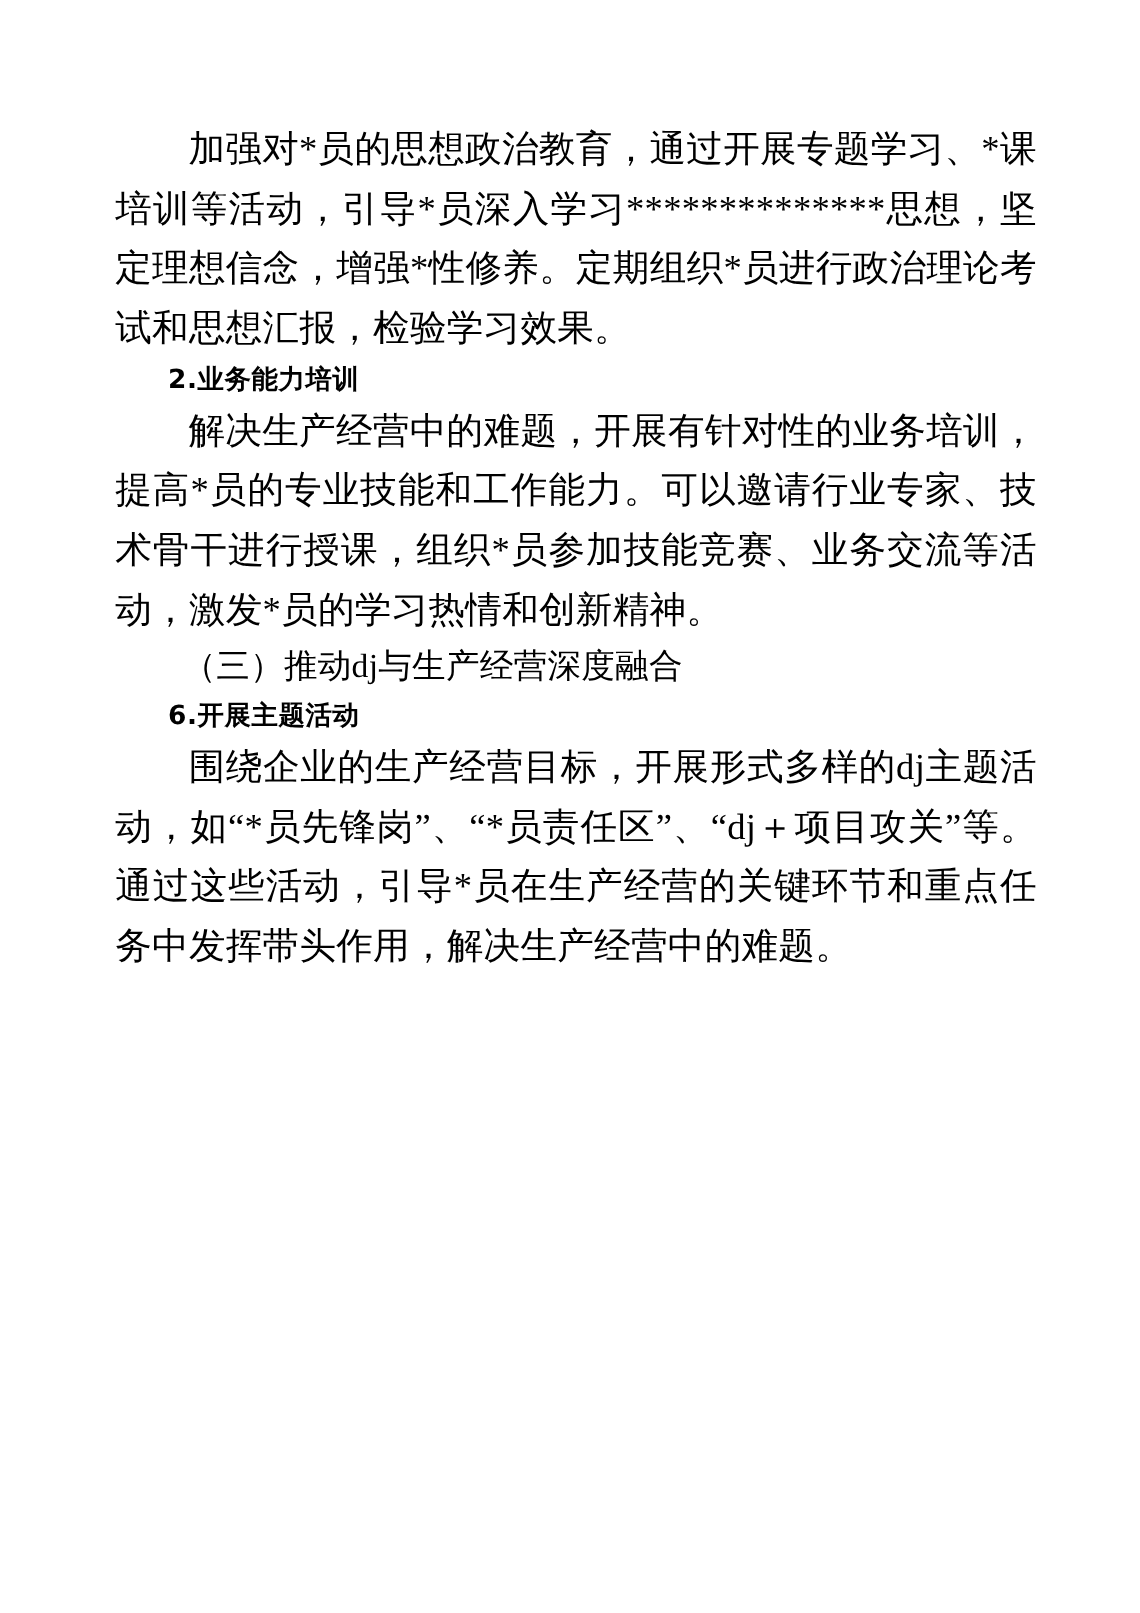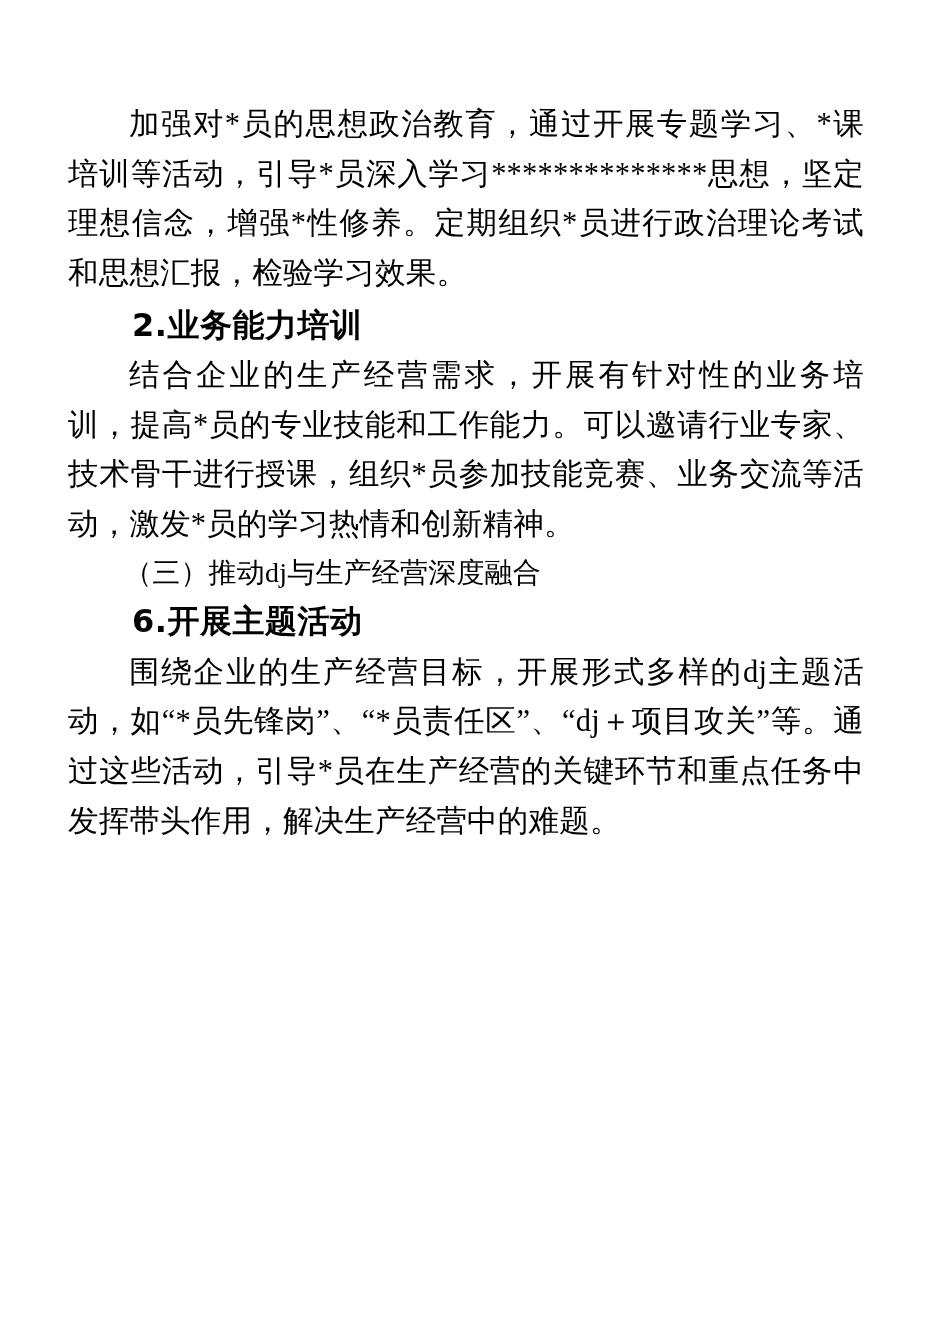--- a/index.html
+++ b/index.html
@@ -9,21 +9,21 @@
   }
   body {
     font-family: "Liberation Serif", "DejaVu Serif", serif;
   }
   .page {
     width: 950px;
     height: 1344px;
     background: #ffffff;
     position: relative;
     box-sizing: border-box;
-    padding: 100px 86px 60px 68px;
+    padding: 100px 86px 60px 96px;
     overflow: hidden;
   }
   .doc-body {
     font-size: 30.5px;
     line-height: 1.63;
     color: #000000;
     text-align: justify;
     text-justify: inter-ideograph;
     letter-spacing: 0.2px;
   }
@@ -31,39 +31,39 @@
     margin: 0;
     padding: 0;
   }
   .para {
     text-indent: 2em;
   }
   .heading {
     text-indent: 2em;
     font-weight: bold;
     font-family: "DejaVu Sans", "Liberation Sans", sans-serif;
-    font-size: 32px;
+    font-size: 22px;
     letter-spacing: 0.5px;
   }
   .section-title {
     text-indent: 2em;
     font-size: 28px;
   }
 </style>
 </head>
 <body>
 
 <div class="page">
   <div class="doc-body">
 
     <p class="para">加强对*员的思想政治教育，通过开展专题学习、*课培训等活动，引导*员深入学习**************思想，坚定理想信念，增强*性修养。定期组织*员进行政治理论考试和思想汇报，检验学习效果。</p>
 
     <p class="heading">2.业务能力培训</p>
 
-    <p class="para">结合企业的生产经营需求，开展有针对性的业务培训，提高*员的专业技能和工作能力。可以邀请行业专家、技术骨干进行授课，组织*员参加技能竞赛、业务交流等活动，激发*员的学习热情和创新精神。</p>
+    <p class="para">解决生产经营中的难题，开展有针对性的业务培训，提高*员的专业技能和工作能力。可以邀请行业专家、技术骨干进行授课，组织*员参加技能竞赛、业务交流等活动，激发*员的学习热情和创新精神。</p>
 
 
 
     <p class="section-title">（三）推动dj与生产经营深度融合</p>
 
 
 
     <p class="heading">6.开展主题活动</p>
 
     <p class="para">围绕企业的生产经营目标，开展形式多样的dj主题活动，如“*员先锋岗”、“*员责任区”、“dj＋项目攻关”等。通过这些活动，引导*员在生产经营的关键环节和重点任务中发挥带头作用，解决生产经营中的难题。</p>

